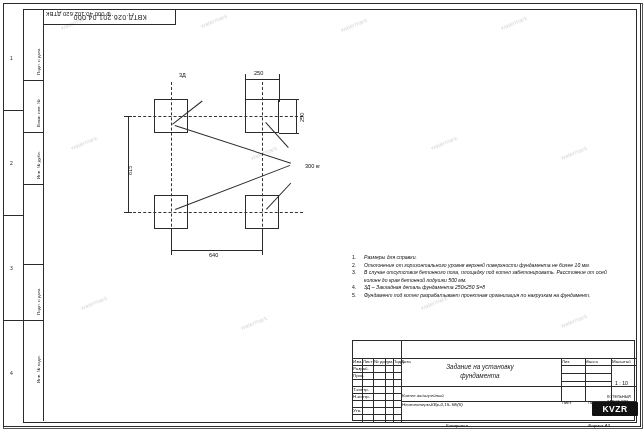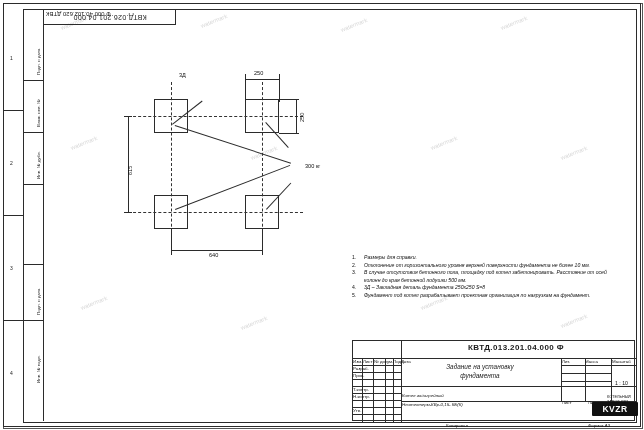--- a/index.html
+++ b/index.html
@@ -187,21 +187,20 @@
     <div class="tbline" style="left:40px;top:17px;width:1px;height:64px;"></div>
     <div class="tbline" style="left:48px;top:0;width:1px;height:81px;"></div>
     <div class="tbline" style="left:208px;top:17px;width:1px;height:43px;"></div>
     <div class="tbline" style="left:232px;top:17px;width:1px;height:43px;"></div>
     <div class="tbline" style="left:258px;top:17px;width:1px;height:43px;"></div>
     <div class="tbline" style="left:208px;top:24px;width:75px;height:1px;"></div>
     <div class="tbline" style="left:208px;top:32px;width:50px;height:1px;"></div>
     <div class="tbline" style="left:208px;top:40px;width:50px;height:1px;"></div>
   </div>
 
-  <div class="code">КВТД.013.201.04.000 Ф</div>
   <div class="tbmain">
     <div>Задание на установку</div>
     <div>фундамента</div>
   </div>
 
   <div class="tbtxt" style="left:353px;top:359px;">Изм.</div>
   <div class="tbtxt" style="left:363px;top:359px;">Лист</div>
   <div class="tbtxt" style="left:374px;top:359px;">№ докум.</div>
   <div class="tbtxt" style="left:393px;top:359px;">Подп.</div>
   <div class="tbtxt" style="left:401px;top:359px;">Дата</div>

